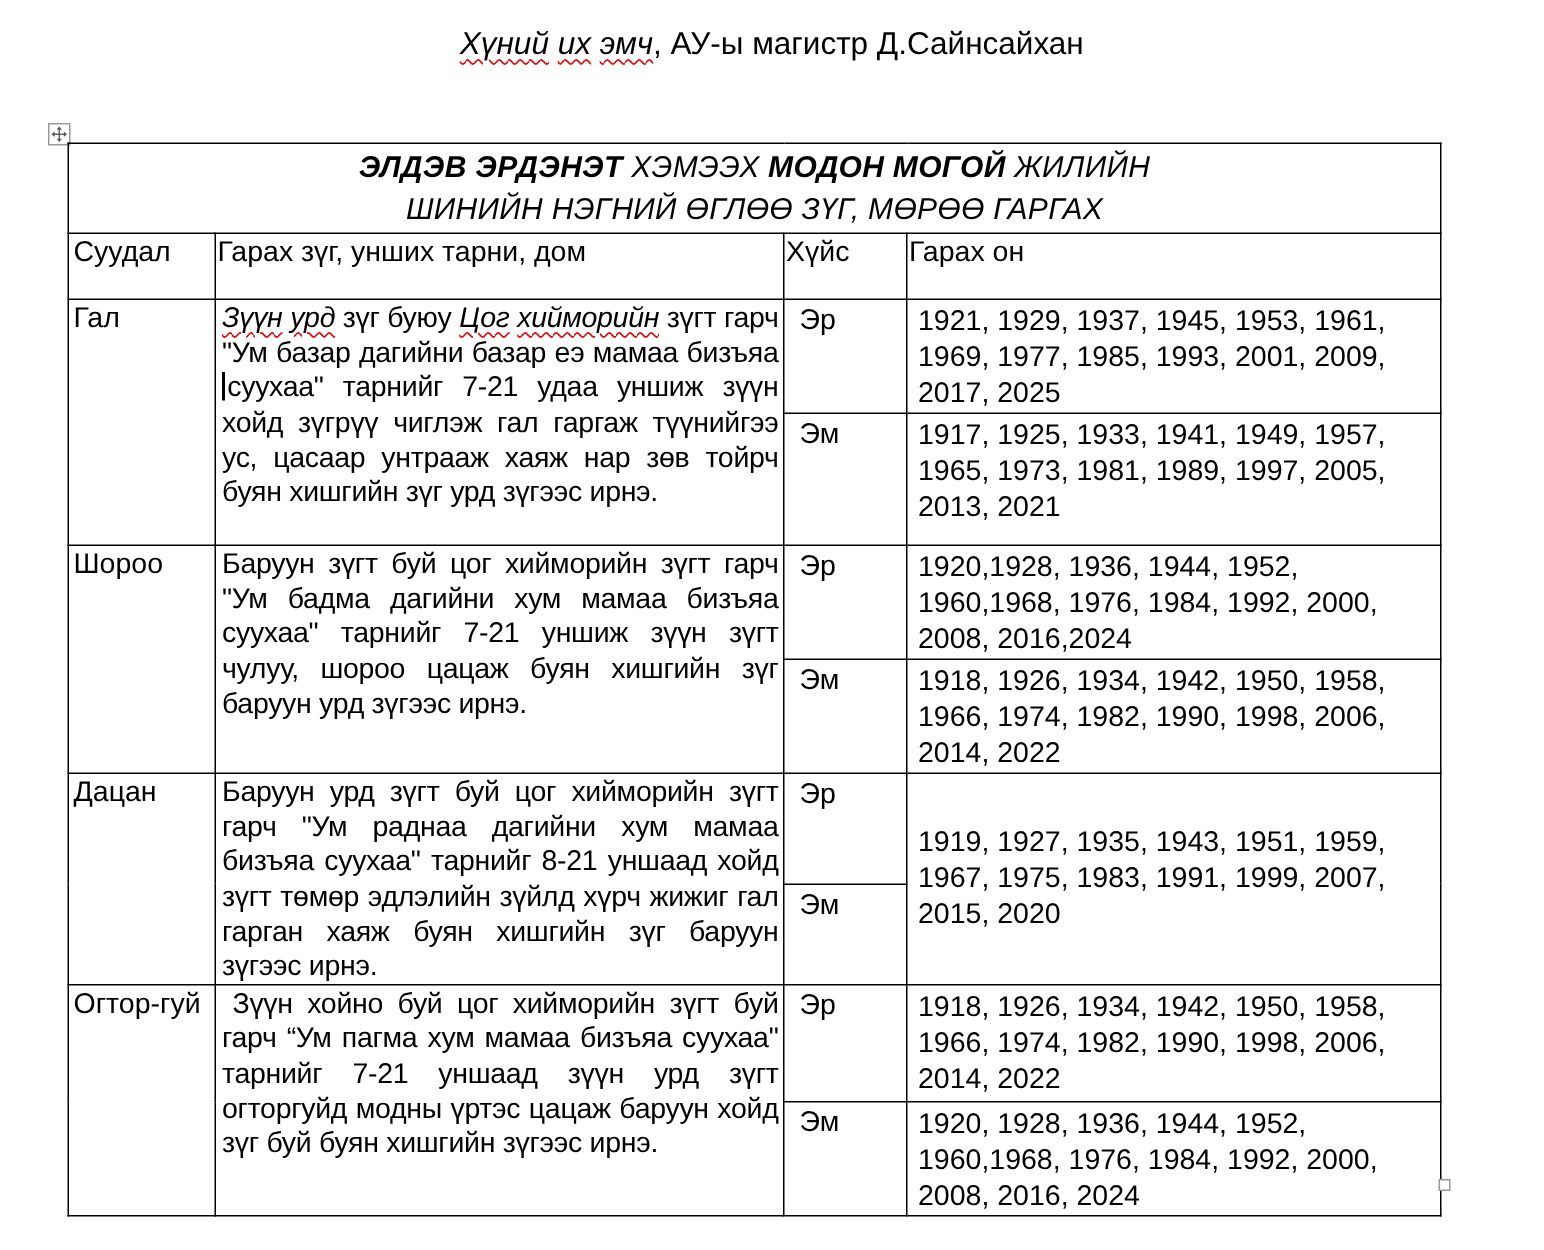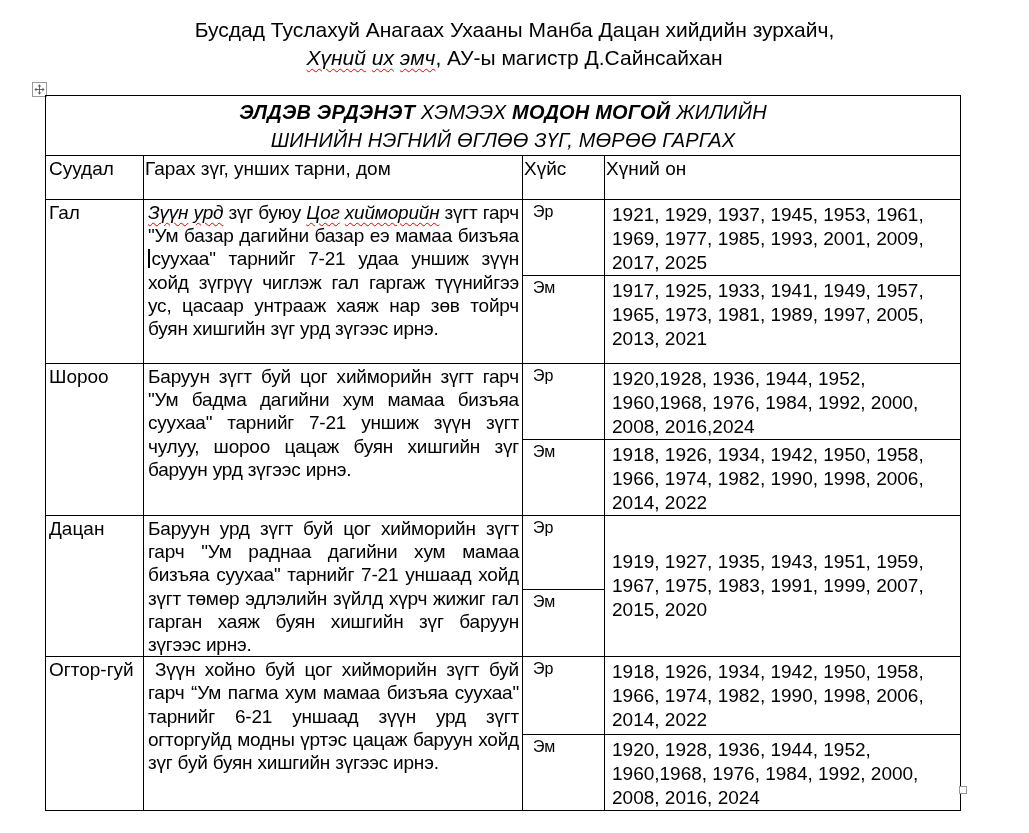--- a/index.html
+++ b/index.html
@@ -28,21 +28,21 @@
   .title-line{font-size:20px;line-height:28px;letter-spacing:0.2px;}
   .hdr{font-size:19px;padding-top:2px;text-align:left;}
   .hdr-left{text-align:left;padding-left:3px;}
   .seat-cell{font-size:19px;padding:2px 2px 0 3px;}
   .desc-cell{padding:0;margin-left:34px;}
   .desc-cell p{
     margin:0;padding:1px 3px 0 4px;font-size:19px;line-height:23.2px;
     text-align:justify;letter-spacing:-0.2px;
   }
   .desc-indent p{text-indent:7px;}
-  .sex-cell{font-size:16px;padding:3px 0 0 10px;margin-top:43px;}
+  .sex-cell{font-size:19px;padding:3px 0 0 10px;margin-top:43px;}
   .years-cell{font-size:19px;line-height:24px;padding:3px 4px 0 7px;}
   .years-merged{vertical-align:middle !important;padding-top:0;}
   .caret{
     display:inline-block;width:1.5px;height:19px;background:#000;
     vertical-align:-3px;margin-right:2px;
   }
   .move-handle{
     position:absolute;left:32px;top:82px;width:15px;height:15px;
     border:1px solid #9a9a9a;background:#fff;box-sizing:border-box;
     display:flex;align-items:center;justify-content:center;
@@ -50,21 +50,20 @@
   .resize-handle{
     position:absolute;left:959px;top:786px;width:8px;height:8px;
     border:1.5px solid #999;background:#fff;box-sizing:border-box;
   }
   b{font-weight:bold;}
 </style>
 </head>
 <body>
 
 <div class="byline">
-  <div>Бусдад Туслахуй Анагаах Ухааны Манба Дацан хийдийн зурхайч,</div>
   <div><span class="squig">Хүний</span> <span class="squig">их</span> <span class="squig">эмч</span><span>, АУ-ы магистр Д.Сайнсайхан</span></div>
 </div>
 
 <div class="move-handle">
   <svg width="11" height="11" viewBox="0 0 16 16">
     <path d="M8 0.5 L10.6 3.6 H5.4 Z" fill="#555"></path>
     <path d="M8 15.5 L5.4 12.4 H10.6 Z" fill="#555"></path>
     <path d="M0.5 8 L3.6 5.4 V10.6 Z" fill="#555"></path>
     <path d="M15.5 8 L12.4 10.6 V5.4 Z" fill="#555"></path>
     <rect x="7.35" y="3" width="1.3" height="10" fill="#555"></rect>
@@ -85,21 +84,21 @@
     <td colspan="4" class="title-cell">
       <div class="title-line"><b>ЭЛДЭВ ЭРДЭНЭТ</b><span>  ХЭМЭЭХ </span><b>МОДОН МОГОЙ</b><span> ЖИЛИЙН</span></div>
       <div class="title-line">ШИНИЙН НЭГНИЙ ӨГЛӨӨ ЗҮГ, МӨРӨӨ ГАРГАХ</div>
     </td>
   </tr>
 
   <tr style="height:44px">
     <td class="hdr hdr-left">Суудал</td>
     <td class="hdr">Гарах зүг, унших тарни, дом</td>
     <td class="hdr">Хүйс</td>
-    <td class="hdr">Хүний он</td>
+    <td class="hdr">Гарах он</td>
   </tr>
 
   <tr style="height:76px">
     <td rowspan="2" class="seat-cell">Гал</td>
     <td rowspan="2" class="desc-cell">
       <p><span class="squig">Зүүн</span><span> </span><span class="squig">урд</span><span> зүг буюу </span><span class="squig">Цог</span><span> </span><span class="squig">хийморийн</span><span> зүгт гарч "Ум базар дагийни базар еэ мамаа бизъяа </span><span class="caret"></span><span>суухаа" тарнийг 7-21 удаа уншиж зүүн хойд зүгрүү чиглэж гал гаргаж түүнийгээ ус, цасаар унтрааж хаяж нар зөв тойрч буян хишгийн зүг урд зүгээс ирнэ.</span></p>
     </td>
     <td class="sex-cell">Эр</td>
     <td class="years-cell">1921, 1929, 1937, 1945, 1953, 1961, 1969, 1977, 1985, 1993, 2001, 2009, 2017, 2025</td>
   </tr>
@@ -117,33 +116,33 @@
     <td class="years-cell">1920,1928, 1936, 1944, 1952, 1960,1968, 1976, 1984, 1992, 2000, 2008, 2016,2024</td>
   </tr>
   <tr style="height:74px">
     <td class="sex-cell">Эм</td>
     <td class="years-cell">1918, 1926, 1934, 1942, 1950, 1958, 1966, 1974, 1982, 1990, 1998, 2006, 2014, 2022</td>
   </tr>
 
   <tr style="height:73px">
     <td rowspan="2" class="seat-cell">Дацан</td>
     <td rowspan="2" class="desc-cell">
-      <p>Баруун урд зүгт буй цог хийморийн зүгт гарч "Ум раднаа дагийни хум мамаа бизъяа суухаа" тарнийг 7-21 уншаад хойд зүгт төмөр эдлэлийн зүйлд хүрч жижиг гал гарган хаяж буян хишгийн зүг баруун зүгээс ирнэ.</p>
+      <p>Баруун урд зүгт буй цог хийморийн зүгт гарч "Ум раднаа дагийни хум мамаа бизъяа суухаа" тарнийг 8-21 уншаад хойд зүгт төмөр эдлэлийн зүйлд хүрч жижиг гал гарган хаяж буян хишгийн зүг баруун зүгээс ирнэ.</p>
     </td>
     <td class="sex-cell">Эр</td>
     <td rowspan="2" class="years-cell years-merged">1919, 1927, 1935, 1943, 1951, 1959, 1967, 1975, 1983, 1991, 1999, 2007, 2015, 2020</td>
   </tr>
   <tr style="height:67px">
     <td class="sex-cell">Эм</td>
   </tr>
 
   <tr style="height:78px">
     <td rowspan="2" class="seat-cell">Огтор-гуй</td>
     <td rowspan="2" class="desc-cell desc-indent">
-      <p>Зүүн хойно буй цог хийморийн зүгт буй гарч “Ум пагма хум мамаа бизъяа суухаа" тарнийг 6-21 уншаад зүүн урд зүгт огторгуйд модны үртэс цацаж баруун хойд зүг буй буян хишгийн зүгээс ирнэ.</p>
+      <p>Зүүн хойно буй цог хийморийн зүгт буй гарч “Ум пагма хум мамаа бизъяа суухаа" тарнийг 7-21 уншаад зүүн урд зүгт огторгуйд модны үртэс цацаж баруун хойд зүг буй буян хишгийн зүгээс ирнэ.</p>
     </td>
     <td class="sex-cell">Эр</td>
     <td class="years-cell">1918, 1926, 1934, 1942, 1950, 1958, 1966, 1974, 1982, 1990, 1998, 2006, 2014, 2022</td>
   </tr>
   <tr style="height:65px">
     <td class="sex-cell">Эм</td>
     <td class="years-cell">1920, 1928, 1936, 1944, 1952, 1960,1968, 1976, 1984, 1992, 2000, 2008, 2016, 2024</td>
   </tr>
 </tbody>
   </table>

